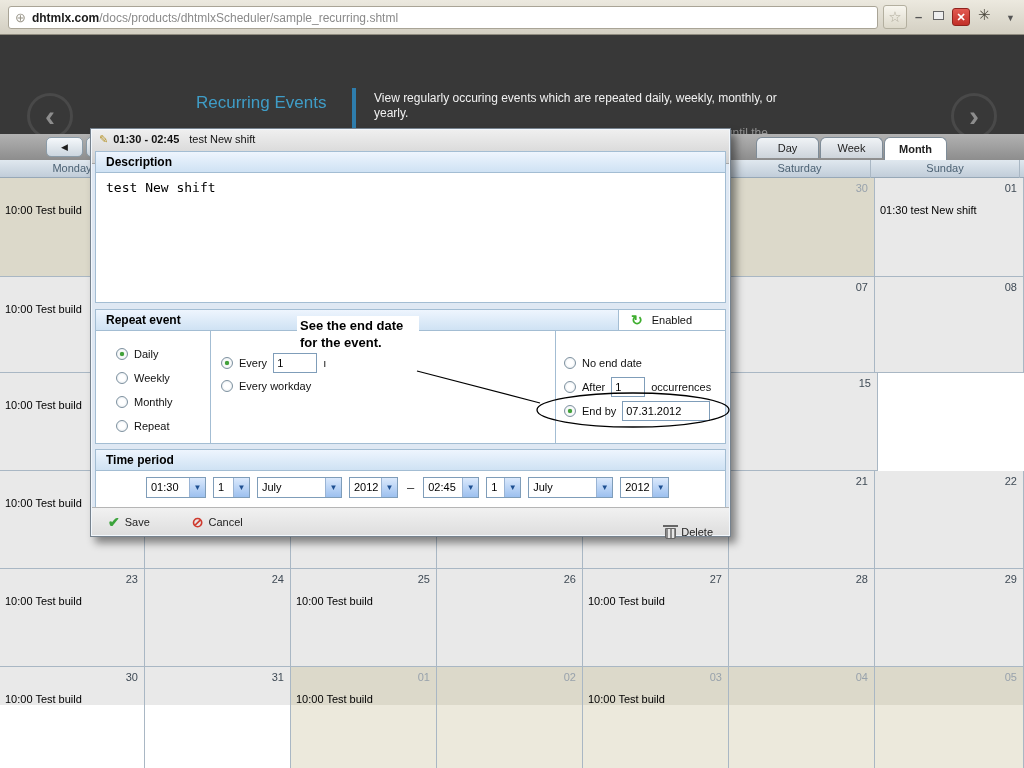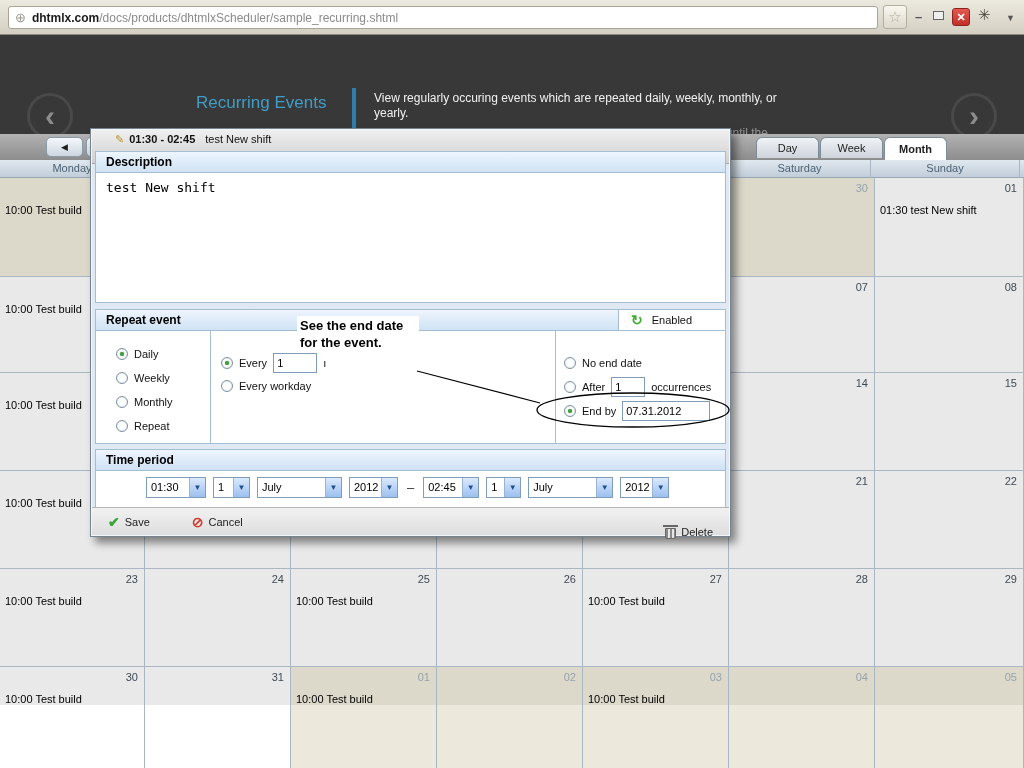--- a/index.html
+++ b/index.html
@@ -70,21 +70,21 @@
   .cdate.odate { color:#98a2ac; }
   .cevent { position:absolute; top:26px; left:5px; font-size:11px; color:#000; white-space:nowrap; }
   #grid-bottom-line { position:absolute; left:0; top:587px; width:1024px; height:1px; background:#a9b7c4; }
 
   
   #dialog { position:absolute; left:90px; top:128px; width:641px; height:409px; z-index:10;
     background:#dfe8f3; border:1px solid #76828e; box-shadow:5px 6px 8px rgba(0,0,0,.45),
     inset 0 0 0 1px #f2f7fc; }
   #dlg-title { position:absolute; left:1px; top:1px; right:1px; height:34px;
     background:linear-gradient(#efefef,#d0d0d0); border-bottom:1px solid #a7a7a7;
-    font-size:11px; color:#111; line-height:18px; padding-left:23px; }
+    font-size:11px; color:#111; line-height:18px; padding-left:7px; }
   #dlg-title .pencil { color:#b8962e; margin-right:5px; }
   #dlg-title b { margin-right:10px; }
   .section { position:absolute; left:4px; right:4px; border:1px solid #a3bdd3; background:#fff; }
   .sec-head { height:21px; background:linear-gradient(#eef5fe,#cfe2f4); border-bottom:1px solid #a3bdd3;
     font-size:12px; font-weight:bold; color:#000; line-height:20px; padding-left:10px; position:relative; }
   #sec-desc { top:22px; height:152px; }
   #desc-body { height:129px; font-family:"DejaVu Sans Mono", monospace; font-size:13px;
     padding:7px 10px; color:#000; }
   #sec-repeat { top:180px; height:135px; }
   #repeat-body { position:relative; height:112px; font-size:11px; color:#111; }
@@ -235,23 +235,20 @@
       </div>
       <div class="cell" style="width: 146px;">
         <span class="cdate"></span>
       </div>
       <div class="cell" style="width: 146px;">
         <span class="cdate"></span>
       </div>
       <div class="cell" style="width: 146px;">
         <span class="cdate"></span>
       </div>
-      <div class="cell" style="width: 146px;">
-        <span class="cdate">14</span>
-      </div>
       <div class="cell" style="width: 149px;">
         <span class="cdate">15</span>
       </div>
     </div>
     <div class="wrow" style="height: 98px;">
       <div class="cell" style="width: 145px;">
         <span class="cdate"></span>
         <div class="cevent">10:00 Test build</div>
       </div>
       <div class="cell" style="width: 146px;">

